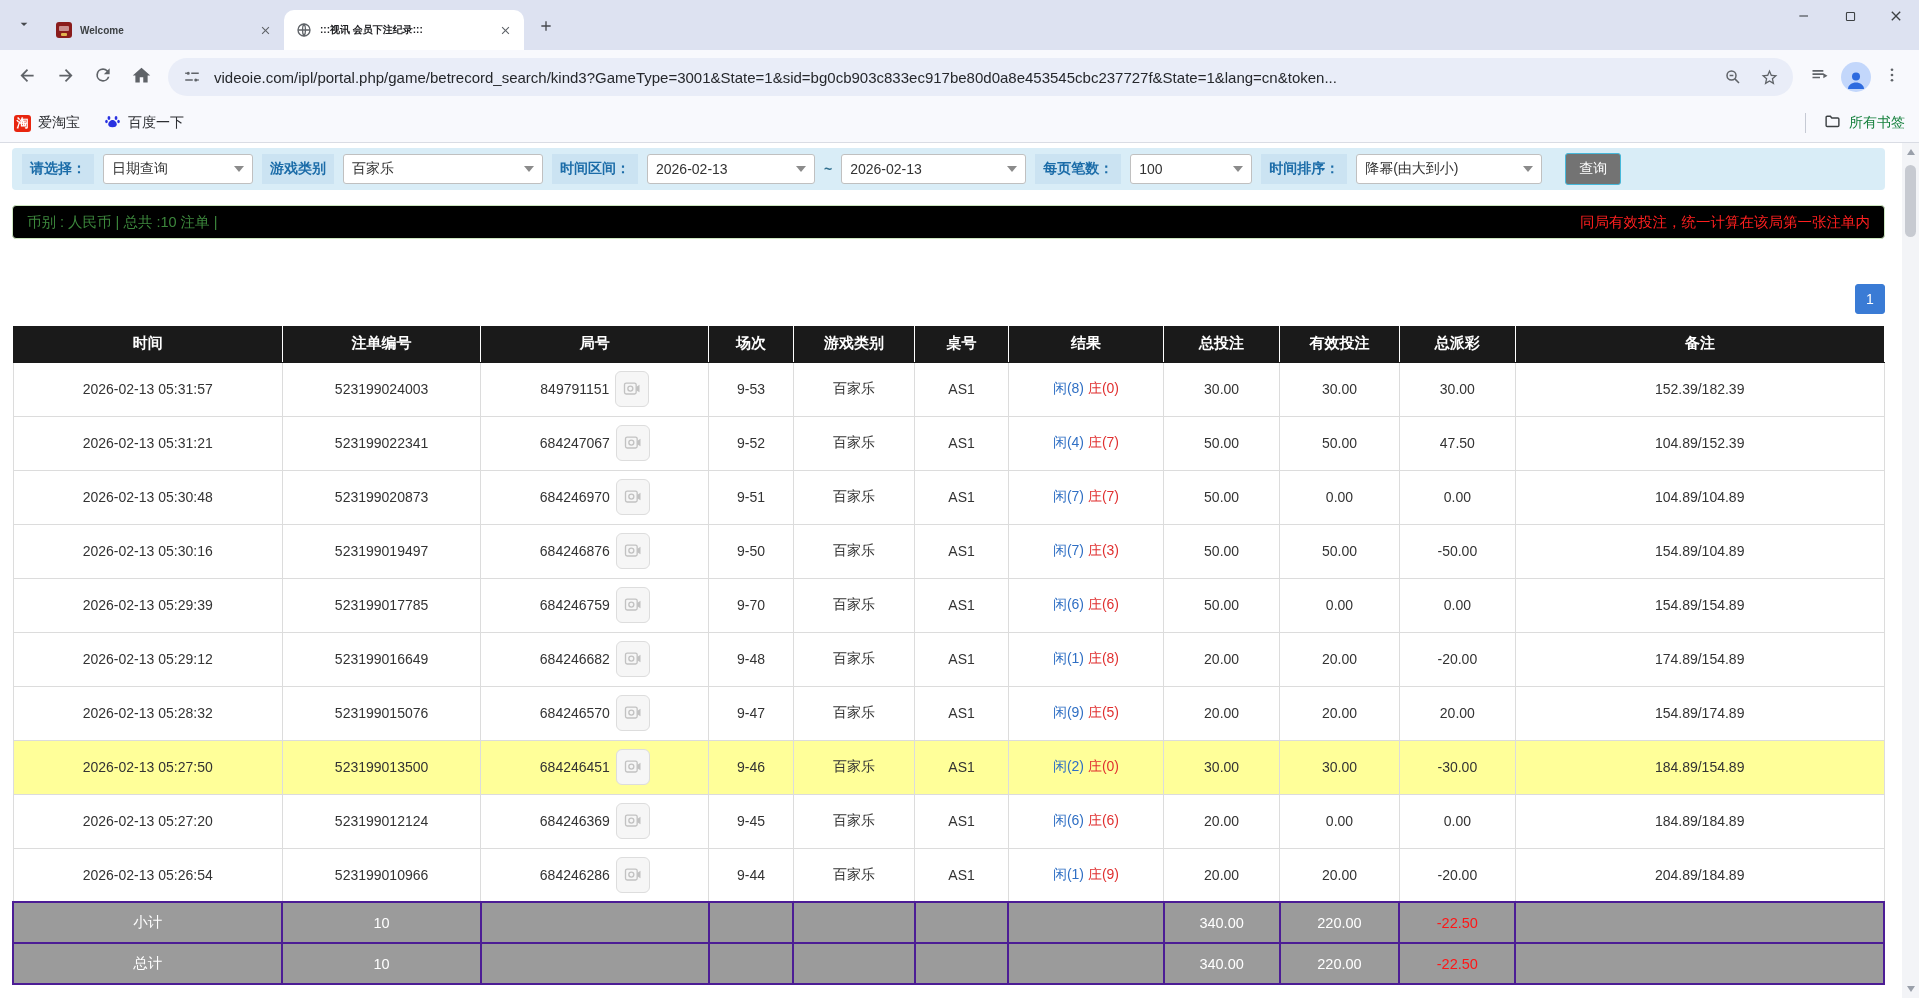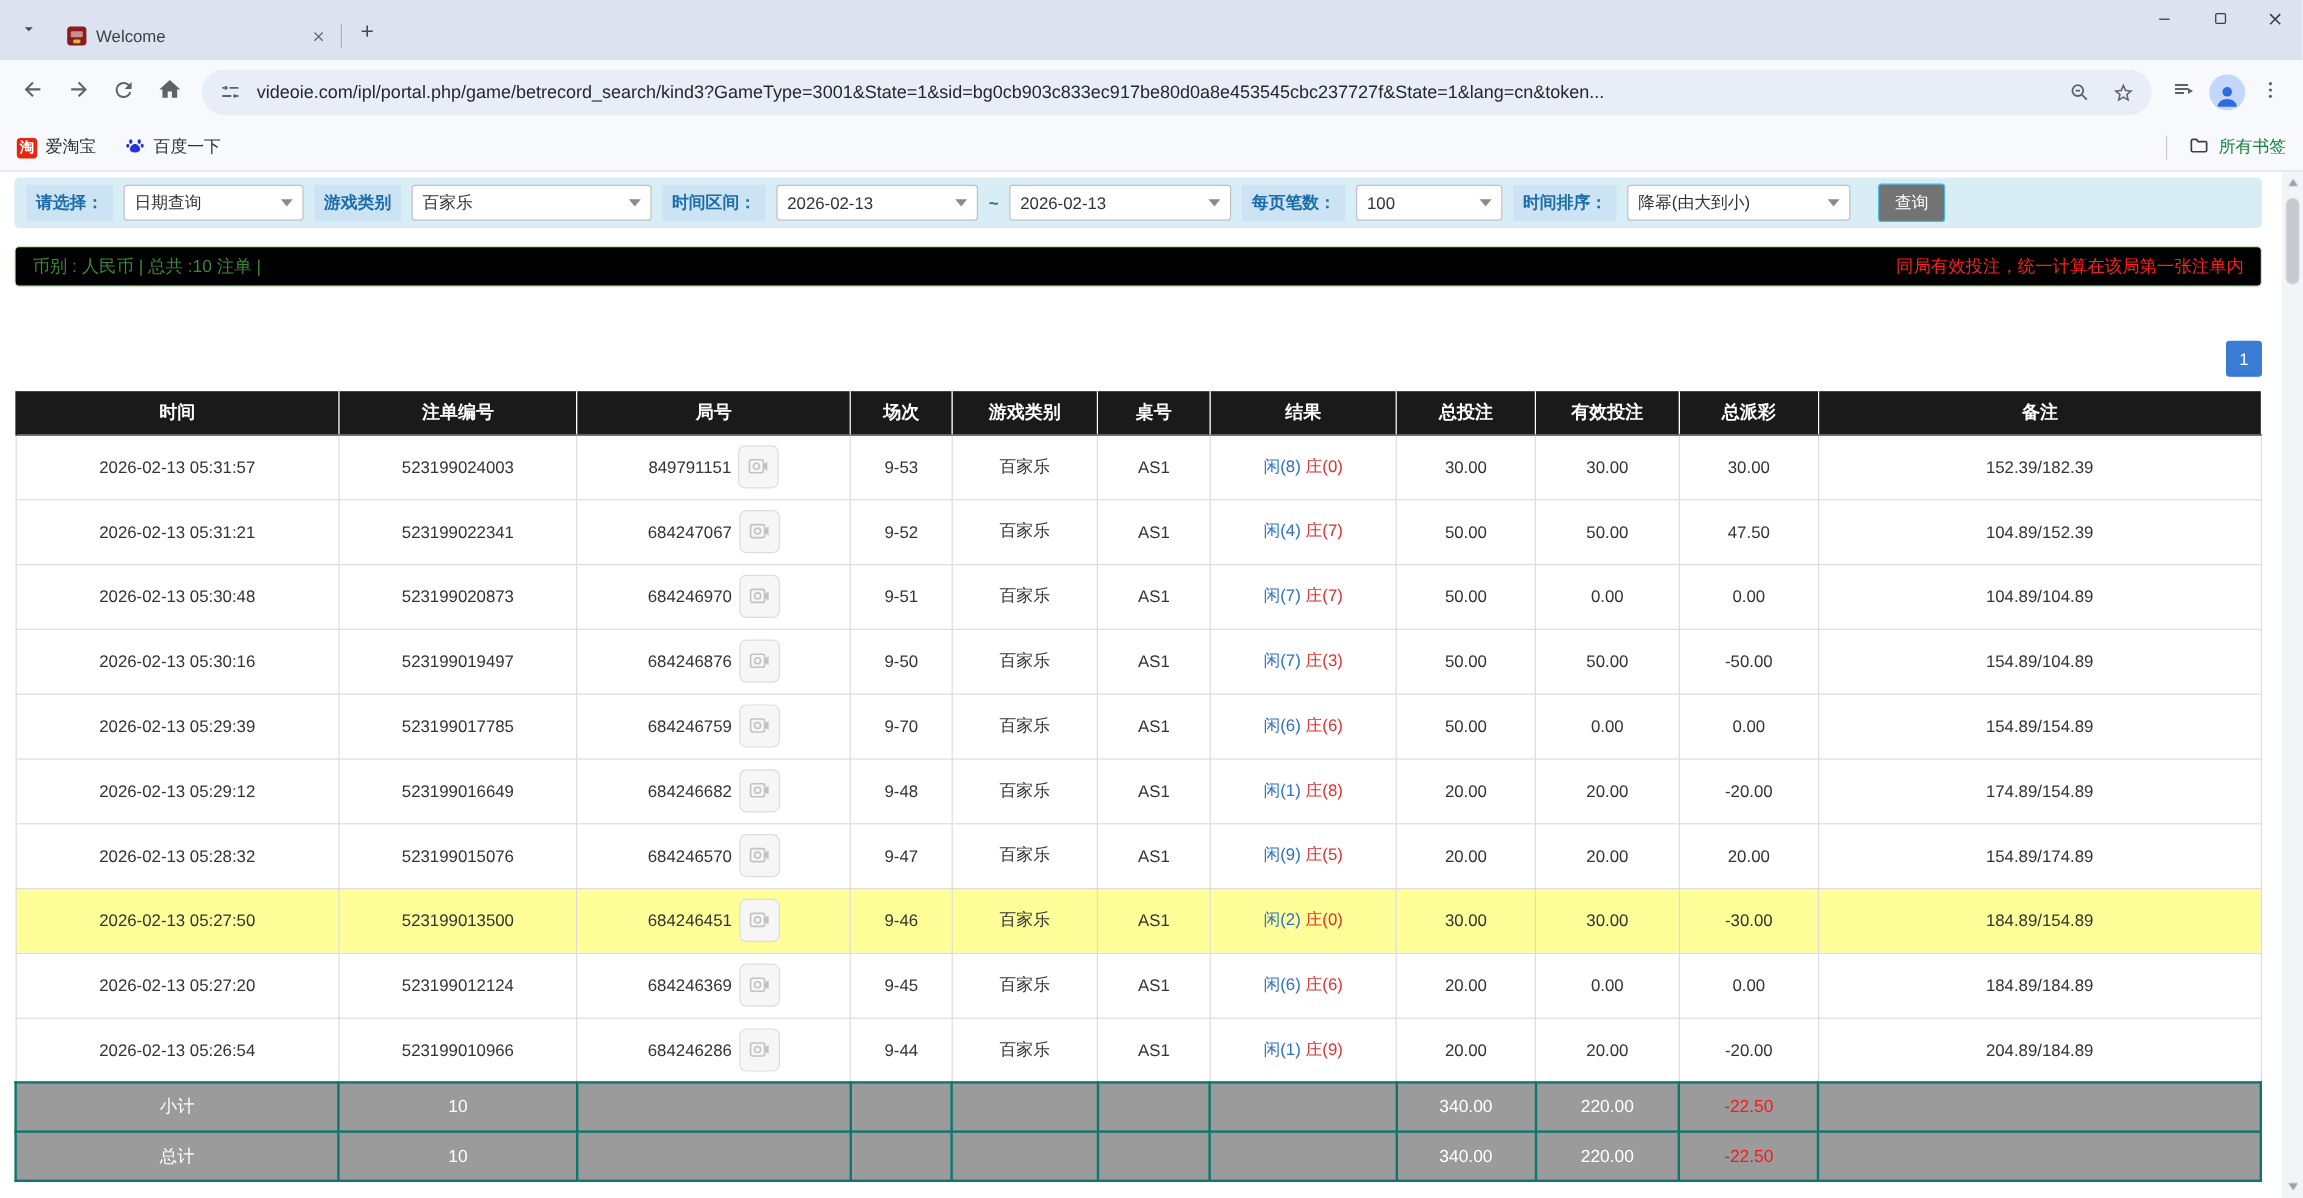--- a/index.html
+++ b/index.html
@@ -8,21 +8,21 @@
 
   
   .tabstrip { height:50px; background:#dde2f1; display:flex; align-items:flex-end; position:relative; }
   .tab-search-btn { width:28px; height:28px; margin:0 6px 10px 10px; border-radius:8px;
     display:flex; align-items:center; justify-content:center; color:#45484d; }
   .tab { height:40px; display:flex; align-items:center; gap:8px; padding:0 10px 0 12px;
     border-radius:10px 10px 0 0; max-width:300px; min-width:240px; position:relative; }
   .tab.inactive { color:#3c4043; }
   .tab.inactive::after { content:""; position:absolute; right:-1px; top:10px; height:20px; width:1px; background:#aeb4c4; }
   .tab.active { background:#fff; color:#202124; }
-  .tab-title { font-size:14px; white-space:nowrap; overflow:hidden; text-overflow:ellipsis; flex:1; }
+  .tab-title { font-size:10px; white-space:nowrap; overflow:hidden; text-overflow:ellipsis; flex:1;font-weight:bold; }
   .tab-close { width:18px; height:18px; border-radius:50%; display:flex; align-items:center; justify-content:center; color:#5f6368; }
   .favicon { width:16px; height:16px; flex:0 0 16px; }
   .fav-welcome { background:#8a1c1c; border-radius:3px; position:relative; }
   .fav-welcome::after { content:""; position:absolute; left:3px; top:4px; width:10px; height:5px; background:#c98f8f; border-radius:1px; }
   .fav-welcome::before { content:""; position:absolute; left:5px; bottom:2px; width:6px; height:3px; background:#e0b44f; border-radius:1px; }
   .newtab-btn { width:28px; height:28px; margin:0 0 8px 8px; border-radius:50%;
     display:flex; align-items:center; justify-content:center; color:#45484d; }
   .win-controls { position:absolute; right:0; top:0; height:36px; display:flex; }
   .win-btn { width:46px; height:36px; display:flex; align-items:center; justify-content:center; color:#3c4043; }
 
@@ -70,21 +70,21 @@
     border-left:1px solid #fff; border-bottom:1px solid #1a1a1a; }
   table.bets th:first-child { border-left:1px solid #1a1a1a; }
   table.bets td { border:1px solid #dcdcdc; text-align:center; font-size:14px; color:#333; height:54px; background:#fff; }
   tr.hl td { background:#ffff99; }
   td.bet-link { color:#337ab7; }
   .xian { color:#2f6fc4; } .zhuang { color:#e03030; }
   td.neg { color:#ff0000; }
   .round-wrap { display:inline-flex; align-items:center; gap:6px; }
   .video-btn { width:34px; height:36px; background:#f6f6f6; border:1px solid #ddd; border-radius:6px;
     display:inline-flex; align-items:center; justify-content:center; color:#c2c2c2; }
-  tr.foot td { background:#9b9b9b; color:#fff; border:2px solid #0f766e; height:41px; font-size:14.5px; }
+  tr.foot td { background:#9b9b9b; color:#fff; border:2px solid #4c1d95; height:41px; font-size:14.5px; }
   tr.foot td.neg { color:#ff1616; }
 
   
   .scrollbar { position:fixed; top:143px; right:0; bottom:0; width:17px; background:#f3f4f7; }
   .sb-thumb { position:absolute; top:22px; left:3px; right:3px; height:72px; background:#c7cad1; border-radius:8px; }
   .sb-arrow { position:absolute; left:0; width:17px; height:14px; display:flex; align-items:center; justify-content:center; }
   .sb-arrow.up { top:2px; } .sb-arrow.down { bottom:2px; }
   .tri-up { width:0; height:0; border-left:4px solid transparent; border-right:4px solid transparent; border-bottom:6px solid #9aa0aa; }
   .tri-down { width:0; height:0; border-left:4px solid transparent; border-right:4px solid transparent; border-top:6px solid #9aa0aa; }
 </style>
@@ -103,20 +103,34 @@
   <div class="tab inactive">
     <span class="favicon fav-welcome"></span>
     <span class="tab-title">Welcome</span>
     <span class="tab-close">
       <svg width="13" height="13" viewBox="0 0 24 24" fill="currentColor">
           <path d="M19 6.41 17.59 5 12 10.59 6.41 5 5 6.41 10.59 12 5 17.59 6.41 19 12 13.41 17.59 19 19 17.59 13.41 12z"></path>
         </svg>
     </span>
   </div>
 
+  <div class="tab active">
+    <span class="favicon">
+      <svg width="16" height="16" viewBox="0 0 24 24" fill="none" stroke="#5f6368" stroke-width="2">
+        <circle cx="12" cy="12" r="9"></circle>
+          <path d="M3 12h18M12 3c3 3.5 3 14 0 18M12 3c-3 3.5-3 14 0 18"></path>
+      </svg>
+    </span>
+    <span class="tab-title">:::视讯 会员下注纪录:::</span>
+    <span class="tab-close">
+      <svg width="13" height="13" viewBox="0 0 24 24" fill="currentColor">
+          <path d="M19 6.41 17.59 5 12 10.59 6.41 5 5 6.41 10.59 12 5 17.59 6.41 19 12 13.41 17.59 19 19 17.59 13.41 12z"></path>
+        </svg>
+    </span>
+  </div>
 
   <div class="newtab-btn">
     <span>
       <svg width="16" height="16" viewBox="0 0 24 24" fill="currentColor">
           <path d="M19 13h-6v6h-2v-6H5v-2h6V5h2v6h6z"></path>
         </svg>
     </span>
   </div>
 
   <div class="win-controls">

